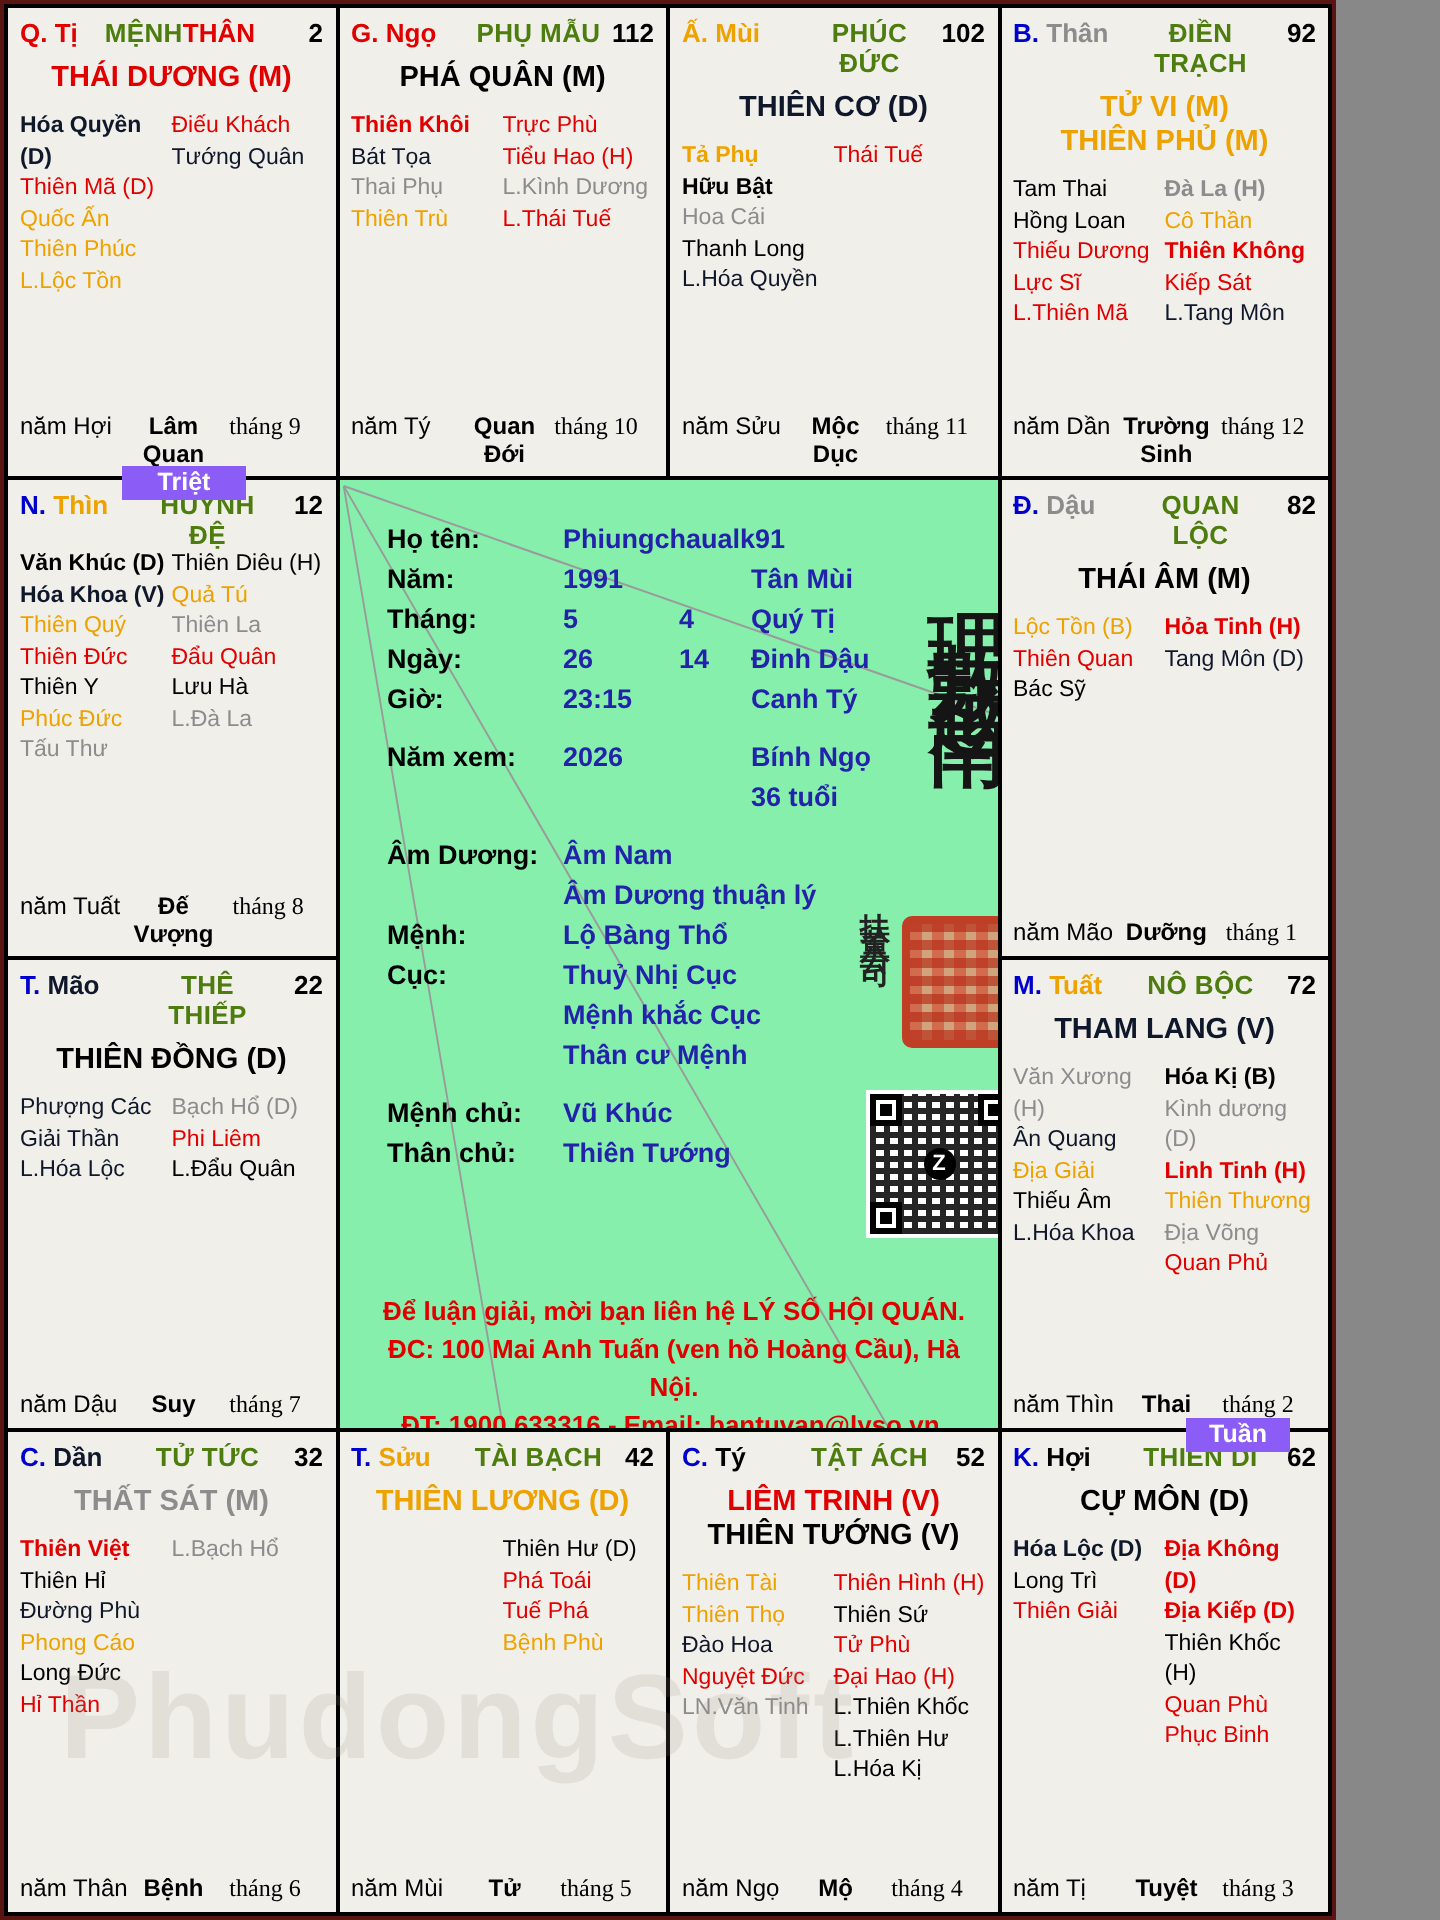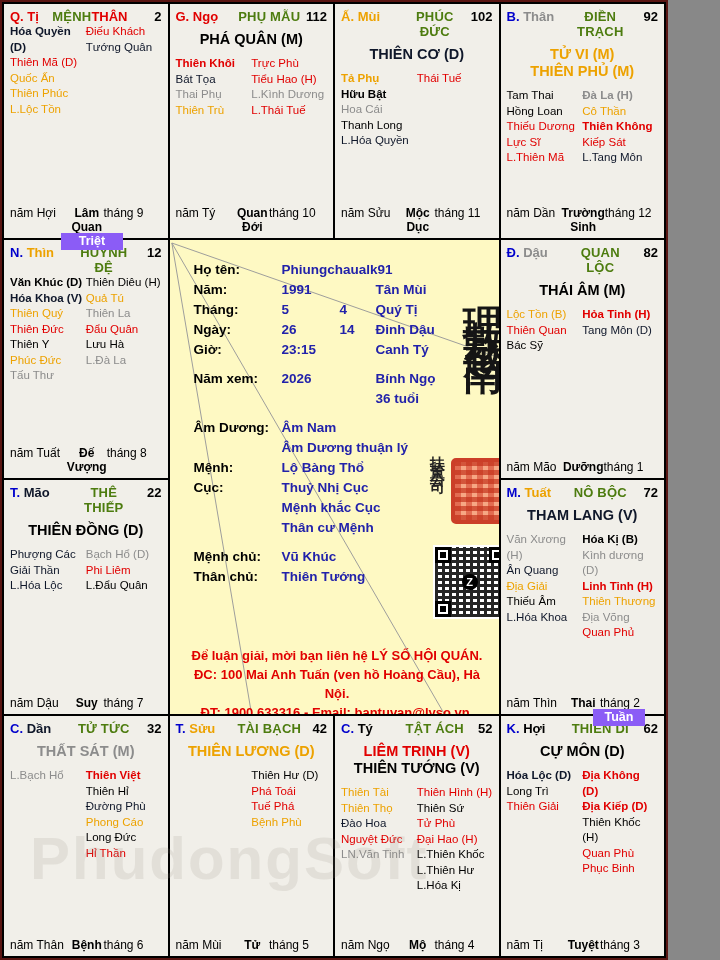--- a/index.html
+++ b/index.html
@@ -11,34 +11,34 @@
   }
   #grid{
     position:absolute;inset:0;padding:2px;background:#000;
     display:grid;gap:2px;
     grid-template-columns:repeat(4,1fr);
     grid-template-rows:234px 238px 234px 1fr;
   }
   .cell{background:#f1efe9;position:relative;overflow:hidden;padding:3px 6px 2px 6px;}
   .r2c1{grid-column:1;grid-row:2}.r3c1{grid-column:1;grid-row:3}
   .r2c4{grid-column:4;grid-row:2}.r3c4{grid-column:4;grid-row:3}
-  #center{grid-column:2/4;grid-row:2/4;background:#fef9c3;position:relative;overflow:hidden;}
+  #center{grid-column:2/4;grid-row:2/4;background:#86efac;position:relative;overflow:hidden;}
   .hdr{display:flex;align-items:baseline;font-weight:bold;font-size:13px;padding-top:2px;}
   .chi{width:60px;white-space:nowrap;}
   .pname{flex:1;text-align:center;color:#4d7c0f;letter-spacing:0.2px;}
   .pname2{color:#e10000;margin-right:10px;}
   .num{min-width:24px;text-align:right;color:#000;}
   .titles{text-align:center;margin:7px 0 8px 0;}
   .title{font-weight:bold;font-size:14.5px;line-height:17px;}
   .cols{display:flex;font-size:11.5px;line-height:15.5px;}
   .col{width:50%;}
   .ftr{position:absolute;left:6px;right:6px;bottom:4px;display:flex;font-size:12px;align-items:baseline;}
   .ftr .nam{width:60px;}
   .ftr .van{flex:1;text-align:center;font-weight:bold;}
-  .ftr .thang{width:58px;text-align:left;}
+  .ftr .thang{width:58px;text-align:center;font-family:Liberation Serif, serif;}
   .c-red{color:#e10000}.c-green{color:#0f172a}.c-orange{color:#eda200}
   .c-gray{color:#8c8c8c}.c-black{color:#000}.c-blue{color:#0000cc}
   .b{font-weight:bold}
   .badge{
     position:absolute;background:#8b5cf6;color:#fff;font-weight:bold;font-size:12.5px;
     line-height:17px;text-align:center;z-index:12;padding:0 6px;
   }
   #badge-triet{left:59px;top:231px;min-width:62px;}
   #badge-tuan{left:591px;top:707px;min-width:52px;}
   #center svg.rays{position:absolute;inset:0;width:100%;height:100%;}
@@ -101,20 +101,23 @@
 <div id="frame">
   <div id="grid">
 
     <div class="cell">
       <div class="hdr">
         <span class="chi"><span class="stem c-red b">Q.</span> <span class="branch c-red b">Tị</span></span>
         <span class="pname">MỆNH</span>
         <span class="pname2">THÂN</span>
         <span class="num">2</span>
       </div>
+      <div class="titles">
+          <div class="title c-red">THÁI DƯƠNG (M)</div>
+        </div>
       <div class="cols">
           <div class="col col-l">
             <div class="star c-green b">Hóa Quyền (D)</div>
             <div class="star c-red">Thiên Mã (D)</div>
             <div class="star c-orange">Quốc Ấn</div>
             <div class="star c-orange">Thiên Phúc</div>
             <div class="star c-orange">L.Lộc Tồn</div>
           </div>
           <div class="col col-r">
             <div class="star c-red">Điếu Khách</div>
@@ -342,30 +345,30 @@
     <div class="cell">
       <div class="hdr">
           <span class="chi"><span class="stem c-blue b">C.</span> <span class="branch c-green b">Dần</span></span>
           <span class="pname">TỬ TỨC</span>
           <span class="num">32</span>
         </div>
       <div class="titles">
           <div class="title c-gray">THẤT SÁT (M)</div>
         </div>
       <div class="cols">
-          <div class="col col-r">
-            <div class="star c-gray">L.Bạch Hổ</div>
-          </div>
           <div class="col col-l">
             <div class="star c-red b">Thiên Việt</div>
             <div class="star c-black">Thiên Hỉ</div>
             <div class="star c-green">Đường Phù</div>
             <div class="star c-orange">Phong Cáo</div>
             <div class="star c-black">Long Đức</div>
             <div class="star c-red">Hỉ Thần</div>
+          </div>
+          <div class="col col-r">
+            <div class="star c-gray">L.Bạch Hổ</div>
           </div>
         </div>
       <div class="ftr">
           <span class="nam">năm Thân</span>
           <span class="van">Bệnh</span>
           <span class="thang">tháng 6</span>
         </div>
     </div>
 
     <div class="cell">

